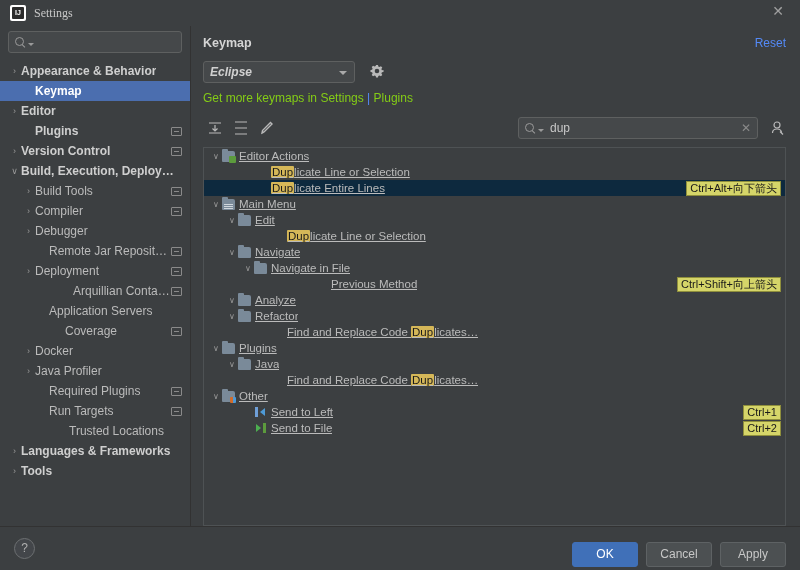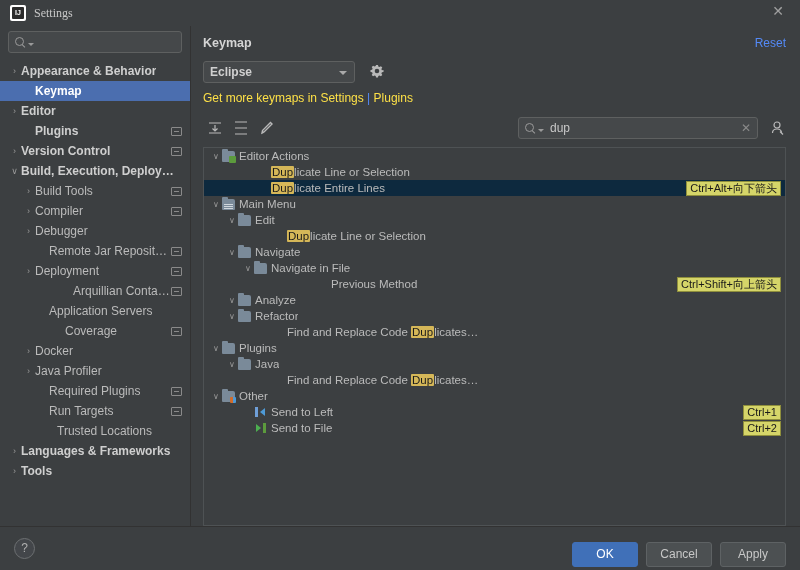--- a/index.html
+++ b/index.html
@@ -123,39 +123,39 @@
     padding: 10px 14px 0 12px;
     display: flex; flex-direction: column; position: relative;
     overflow: hidden;
   }
   .main-head {
     display: flex; align-items: flex-start; justify-content: space-between;
   }
   .main-title { font-size: 12.5px; color: #d4d4d4; font-weight: bold; }
   .reset-link { font-size: 12px; color: #548af7; cursor: pointer; }
 
-  .km-row { display: flex; align-items: center; margin-top: 11px; }
+  .km-row { display: flex; align-items: center; margin-top: 11px; font-style: italic; }
   .km-select {
     width: 152px; height: 22px;
     background: #45484a; border: 1px solid #5e6060; border-radius: 3px;
     display: flex; align-items: center; padding: 0 6px;
     font-size: 12px; color: #d0d0d0; font-weight: bold;
     position: relative; cursor: pointer;
   }
   .km-select .dd {
     position: absolute; right: 7px; top: 9px;
     width: 0; height: 0;
     border-left: 4px solid transparent; border-right: 4px solid transparent;
     border-top: 4px solid #aaaaaa;
   }
   .gear {
     margin-left: 14px; width: 16px; height: 16px; position: relative; cursor: pointer;
   }
   .links-row { margin-top: 8px; font-size: 12px; }
-  .links-row a { color: #fde047; text-decoration: none; cursor: pointer; }
+  .links-row a { color: #84cc16; text-decoration: none; cursor: pointer; }
   .links-row .sep { color: #548af7; }
 
   .tools-row {
     margin-top: 11px; display: flex; align-items: center; height: 24px;
   }
   .tbtn { width: 24px; height: 22px; position: relative; cursor: pointer; margin-right: 2px; }
   .search-wrap {
     margin-left: auto; display: flex; align-items: center;
   }
   .km-search {
@@ -205,21 +205,21 @@
       linear-gradient(to right, #d06c2c 50%, #4e9ad6 50%);
     border-radius: 1px;
   }
   .ficon.menu::after {
     content: ""; position: absolute; left: 2px; bottom: 1px;
     width: 9px; height: 5px;
     background: repeating-linear-gradient(to bottom, #cfd6dc 0 1px, transparent 1px 2px);
   }
   .aicon { width: 13px; height: 13px; flex: 0 0 13px; margin-right: 4px; position: relative; }
   .hl { background: #d5b758; color: #1b1b1b; padding: 0 1px; border-radius: 1px; }
-  .kmlabel { overflow: hidden; }
+  .kmlabel { overflow: hidden; text-decoration: underline; }
   .shortcut {
     position: absolute; right: 4px; top: 1px;
     background: #d5d569; color: #1a1a1a;
     border: 1px solid #8f8f3c;
     font-size: 11px; line-height: 13px;
     padding: 0 3px; white-space: nowrap;
   }
 
   
   .footer {
@@ -341,21 +341,21 @@
           <div class="trow" style="padding-left: 36px;">
             <span class="chev"></span>
             <span class="lbl">Required Plugins</span>
             <span class="badge-icon"></span>
           </div>
           <div class="trow" style="padding-left: 36px;">
             <span class="chev"></span>
             <span class="lbl">Run Targets</span>
             <span class="badge-icon"></span>
           </div>
-          <div class="trow" style="padding-left: 44px;">
+          <div class="trow" style="padding-left: 56px;">
             <span class="chev"></span>
             <span class="lbl">Trusted Locations</span>
           </div>
           <div class="trow bold" style="padding-left: 8px;">
             <span class="chev">›</span>
             <span class="lbl">Languages &amp; Frameworks</span>
           </div>
           <div class="trow bold" style="padding-left: 8px;">
             <span class="chev">›</span>
             <span class="lbl">Tools</span>

